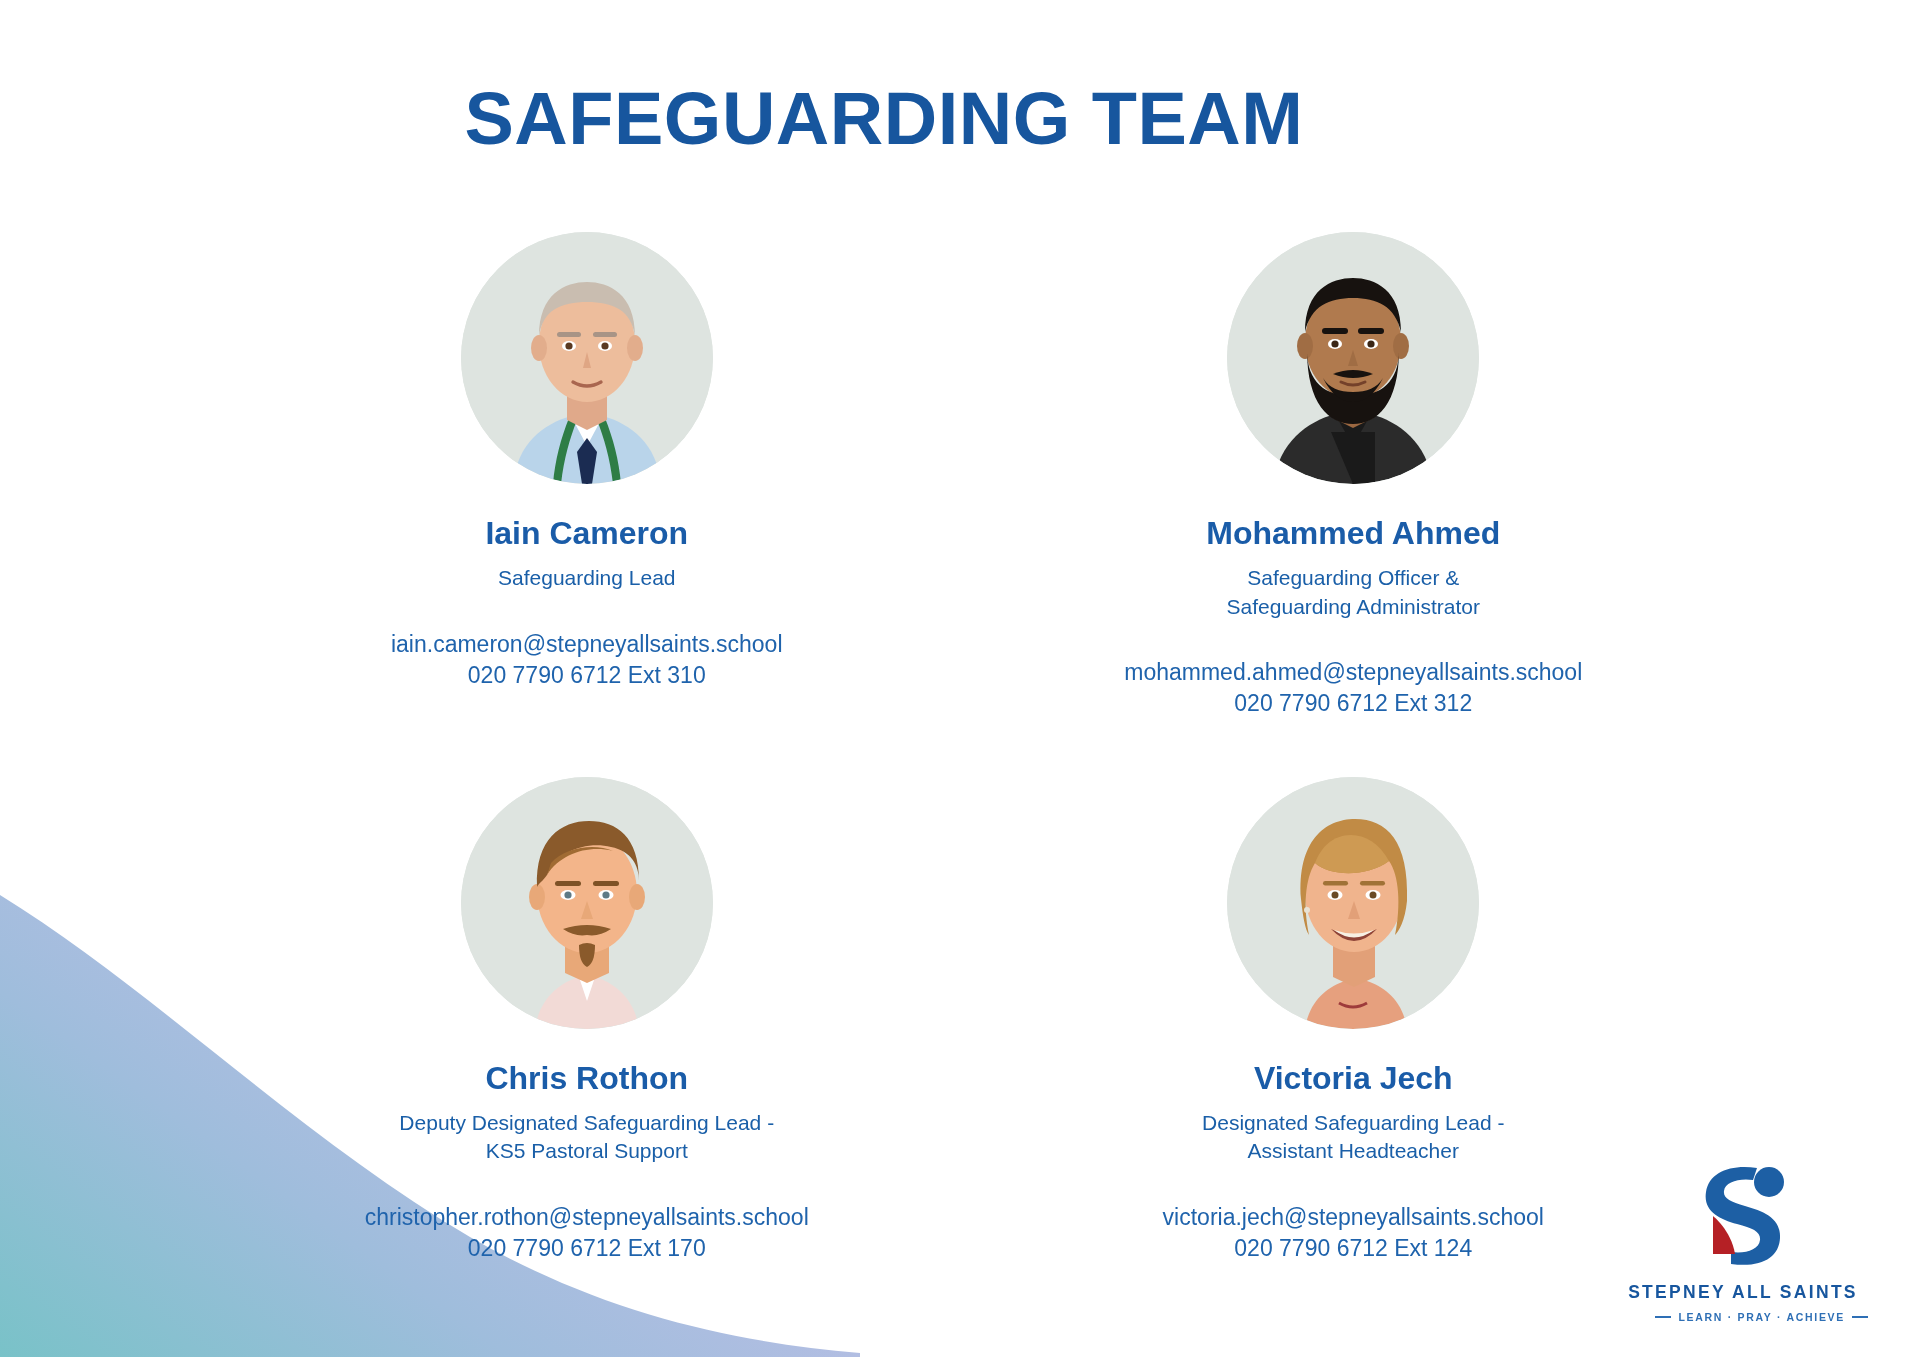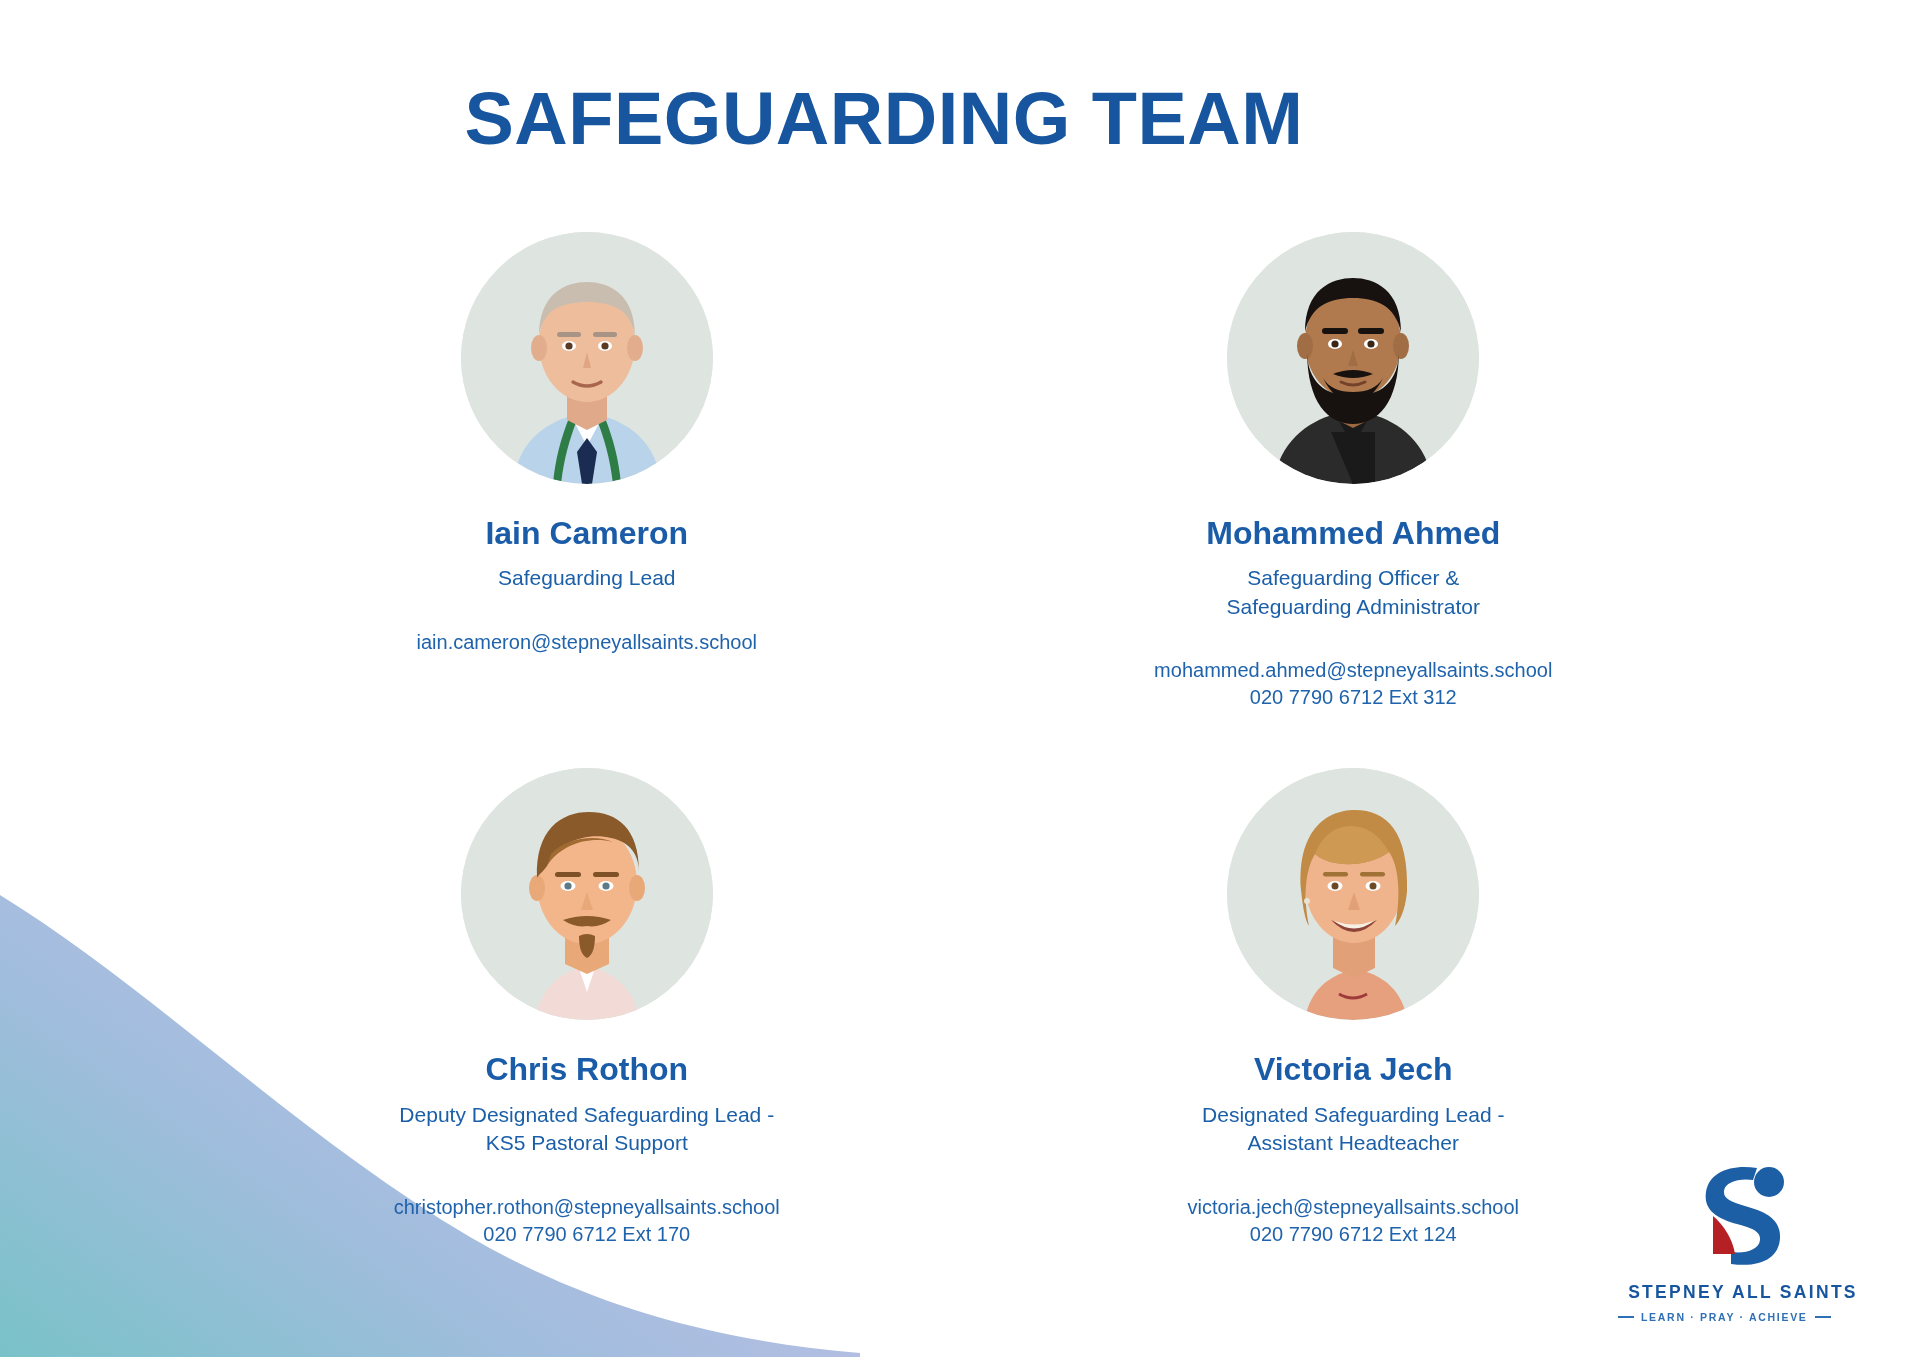--- a/index.html
+++ b/index.html
@@ -80,21 +80,21 @@
   .p-role {
     margin-top:12px;
     font-size:21px;
     font-weight:400;
     color:#1A5FA8;
     line-height:1.35;
     max-width:560px;
   }
   .p-contact {
     margin-top:36px;
-    font-size:20px;
+    font-size:23px;
     font-weight:400;
     color:#1F63AC;
     line-height:1.36;
   }
   .p-contact .tel { display:block; }
 
   
   .logo {
     position:absolute;
     right:52px; bottom:34px;
@@ -113,21 +113,21 @@
   }
   .logo-tag {
     margin-top:8px;
     font-size:10.5px;
     font-weight:bold;
     letter-spacing:1.7px;
     color:#2E6FB5;
     white-space:nowrap;
     display:flex;
     align-items:center;
-    justify-content:flex-start;
+    justify-content:flex-end;
     gap:7px;
   }
   .logo-tag .dash {
     display:inline-block;
     width:16px; height:1.6px;
     background:#2E6FB5;
   }
 </style>
 </head>
 <body>
@@ -191,20 +191,21 @@
 
             <path d="M126,120 L122,136 L130,136 Z" fill="#DFA684"></path>
             <path d="M112,150 Q126,158 140,150" stroke="#A9664F" stroke-width="3.4" fill="none" stroke-linecap="round"></path>
           </g>
         </svg>
       </div>
       <div class="p-name">Iain Cameron</div>
       <div class="p-role">Safeguarding Lead</div>
       <div class="p-contact">
         <span>iain.cameron@stepneyallsaints.school</span>
+        <span class="tel">020 7790 6712 Ext 310</span>
       </div>
     </div>
 
     <div class="person">
       <div class="avatar">
         <svg viewBox="0 0 252 252" aria-hidden="true">
           <defs>
               <clipPath id="c2">
                 <circle cx="126" cy="126" r="126"></circle>
               </clipPath>

